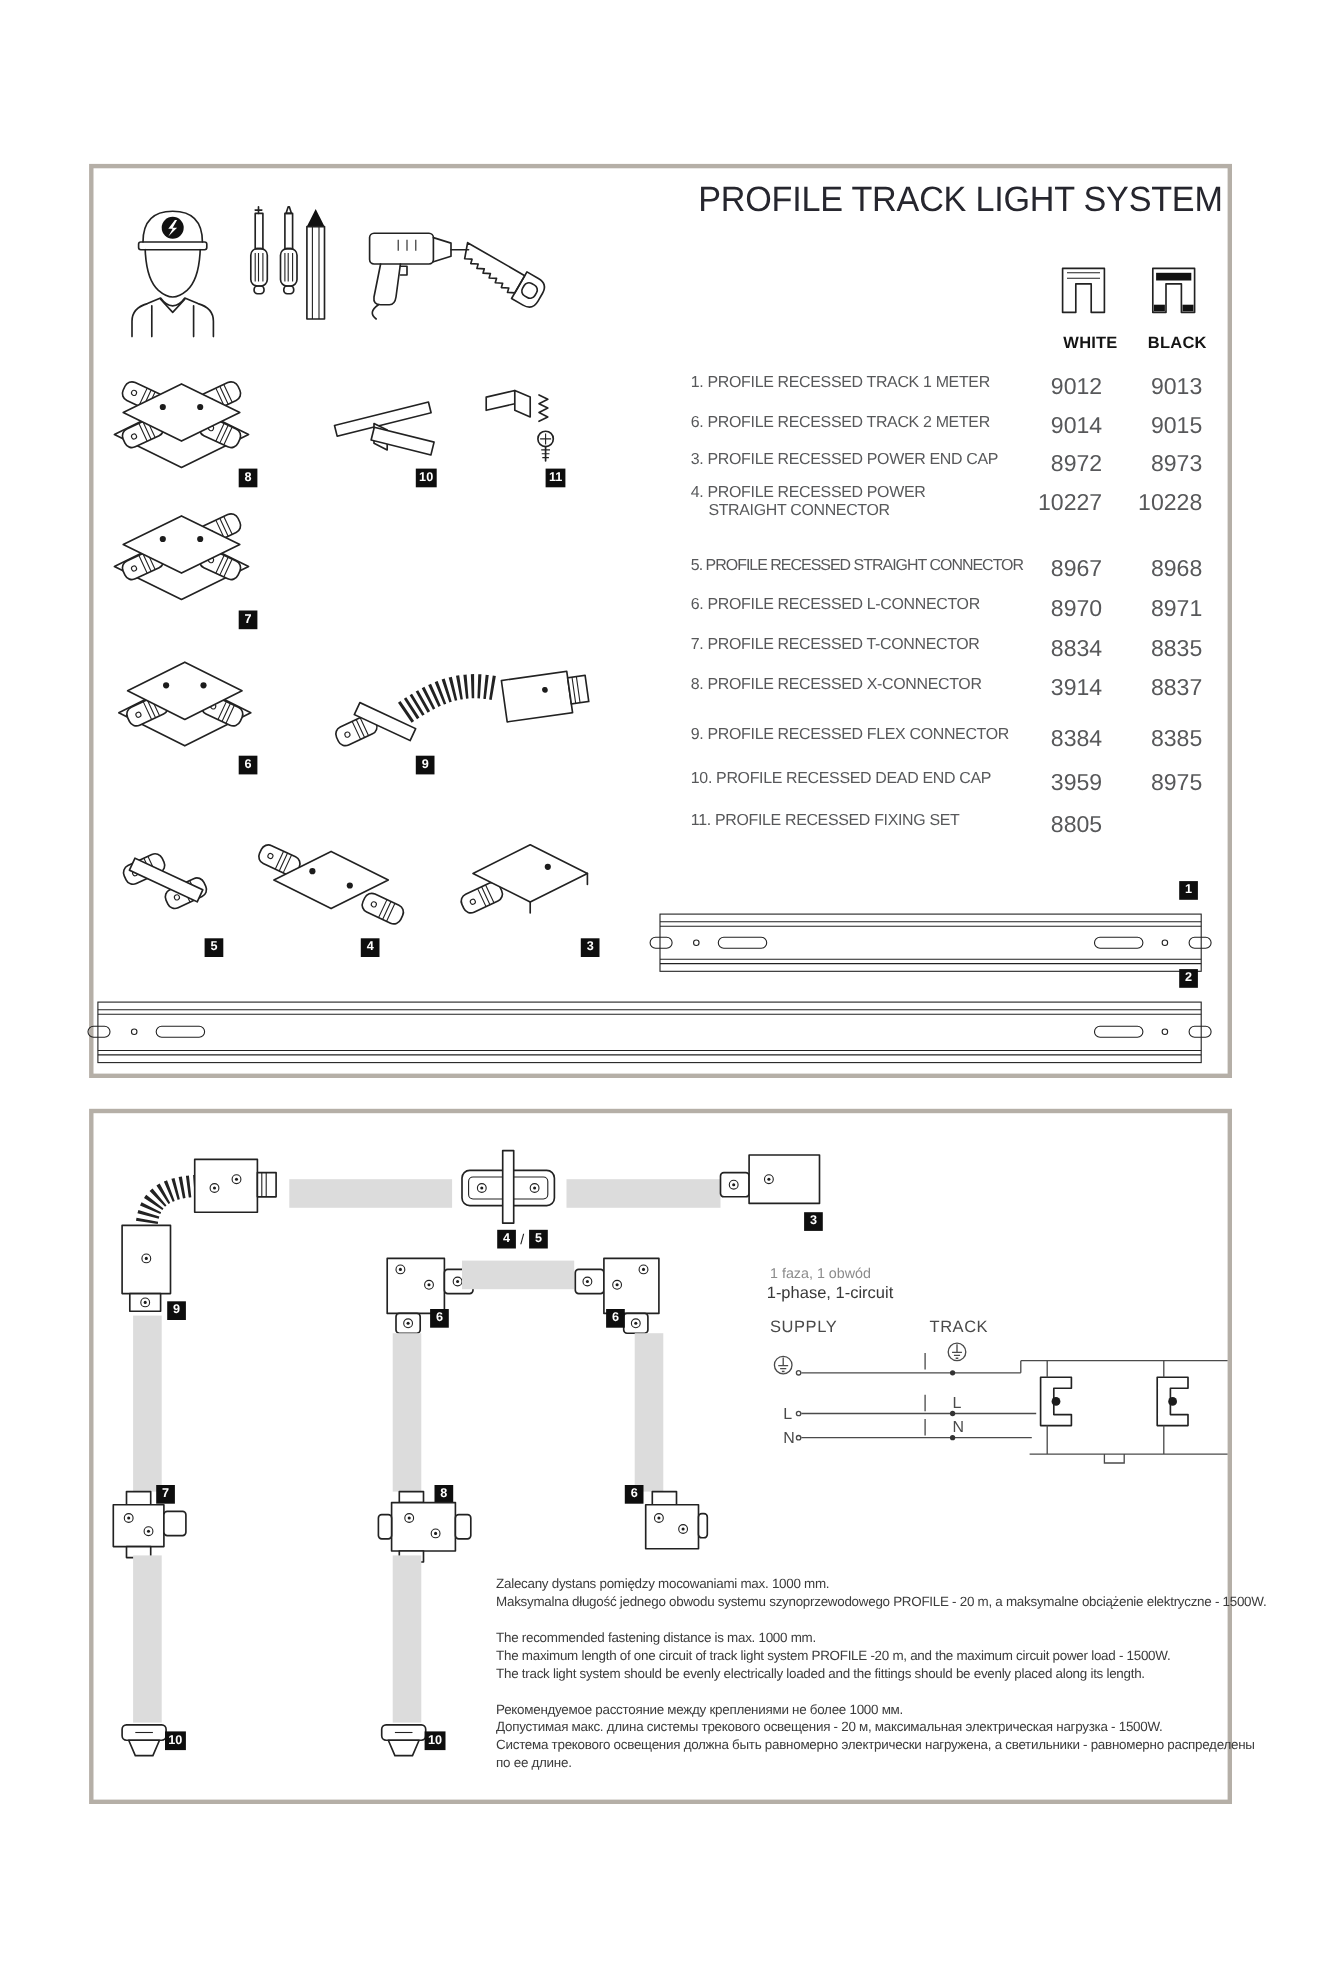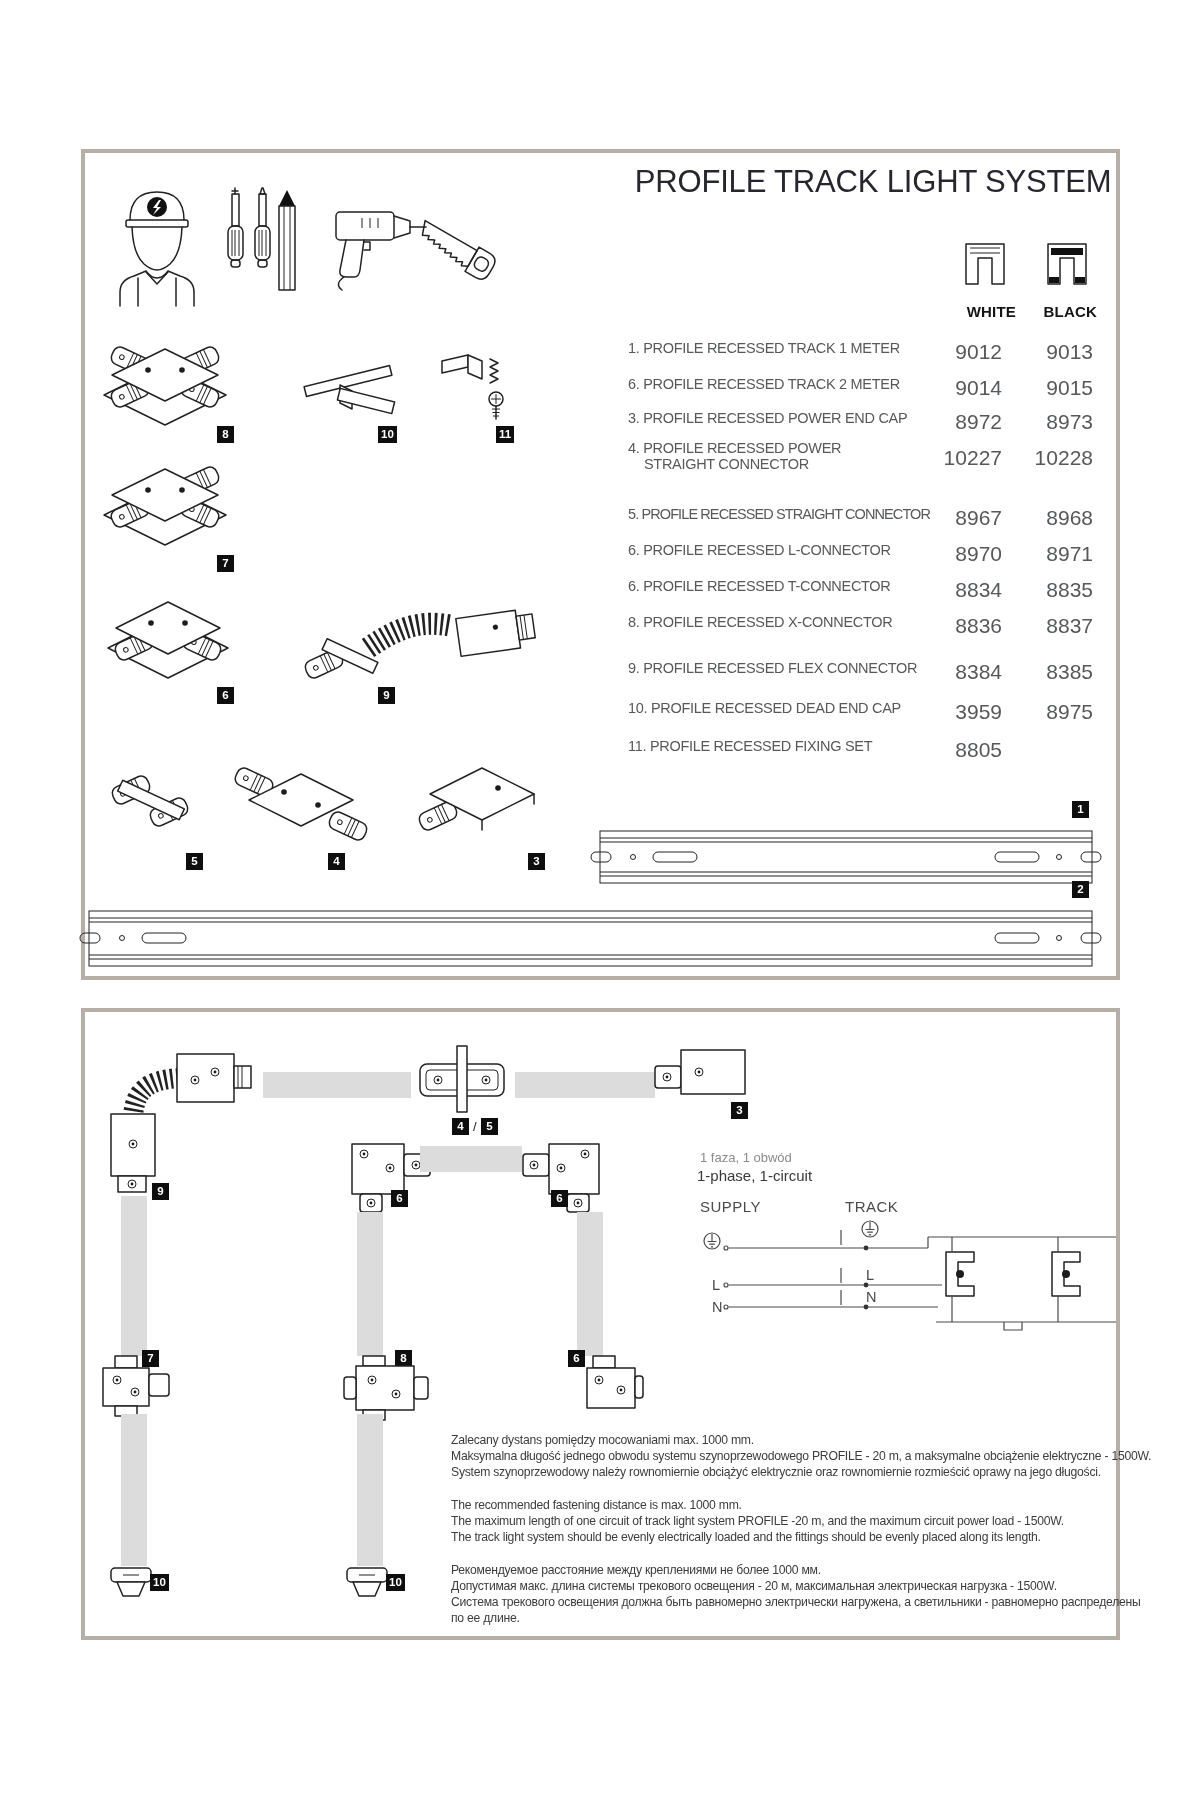--- a/index.html
+++ b/index.html
@@ -142,27 +142,27 @@
     <span>5. PROFILE RECESSED STRAIGHT CONNECTOR</span>
     <span class="cat-num nw">8967</span>
     <span class="cat-num nb">8968</span>
   </div>
   <div class="cat-row" style="top:389px">
     <span>6. PROFILE RECESSED L-CONNECTOR</span>
     <span class="cat-num nw">8970</span>
     <span class="cat-num nb">8971</span>
   </div>
   <div class="cat-row" style="top:425px">
-    <span>6. PROFILE RECESSED T-CONNECTOR</span>
+    <span>7. PROFILE RECESSED T-CONNECTOR</span>
     <span class="cat-num nw">8834</span>
     <span class="cat-num nb">8835</span>
   </div>
   <div class="cat-row" style="top:461px">
     <span>8. PROFILE RECESSED X-CONNECTOR</span>
-    <span class="cat-num nw">8836</span>
+    <span class="cat-num nw">3914</span>
     <span class="cat-num nb">8837</span>
   </div>
   <div class="cat-row" style="top:507px">
     <span>9. PROFILE RECESSED FLEX CONNECTOR</span>
     <span class="cat-num nw">8384</span>
     <span class="cat-num nb">8385</span>
   </div>
   <div class="cat-row" style="top:547px">
     <span>10. PROFILE RECESSED DEAD END CAP</span>
     <span class="cat-num nw">3959</span>
@@ -440,21 +440,20 @@
     <path class="la" d="M364,34 H392 V44 H376 V68 H392 V78 H364 Z" stroke-width="1.3"></path>
     <circle cx="378" cy="56" r="4" class="dt"></circle>
     <path class="wire" d="M370,19 V34"></path>
     <path class="wire" d="M248,104 H428 M316,104 V112 H334 V104 M264,78 V104 M370,78 V104"></path>
   </svg>
 
   <div class="notes-block">
     <div>
       <div class="note-line">Zalecany dystans pomiędzy mocowaniami max. 1000 mm.</div>
       <div class="note-line">Maksymalna długość jednego obwodu systemu szynoprzewodowego PROFILE - 20 m, a maksymalne obciążenie elektryczne - 1500W.</div>
-      <div class="note-line">System szynoprzewodowy należy rownomiernie obciążyć elektrycznie oraz rownomiernie rozmieścić oprawy na jego długości.</div>
     </div>
     <div class="nb-gap">
       <div class="note-line">The recommended fastening distance is max. 1000 mm.</div>
       <div class="note-line">The maximum length of one circuit of track light system PROFILE -20 m, and the maximum circuit power load - 1500W.</div>
       <div class="note-line">The track light system should be evenly electrically loaded and the fittings should be evenly placed along its length.</div>
     </div>
     <div class="nb-gap">
       <div class="note-line">Рекомендуемое расстояние между креплениями не более 1000 мм.</div>
       <div class="note-line">Допустимая макс. длина системы трекового освещения - 20 м, максимальная электрическая нагрузка - 1500W.</div>
       <div class="note-line">Система трекового освещения должна быть равномерно электрически нагружена, а светильники - равномерно распределены</div>

